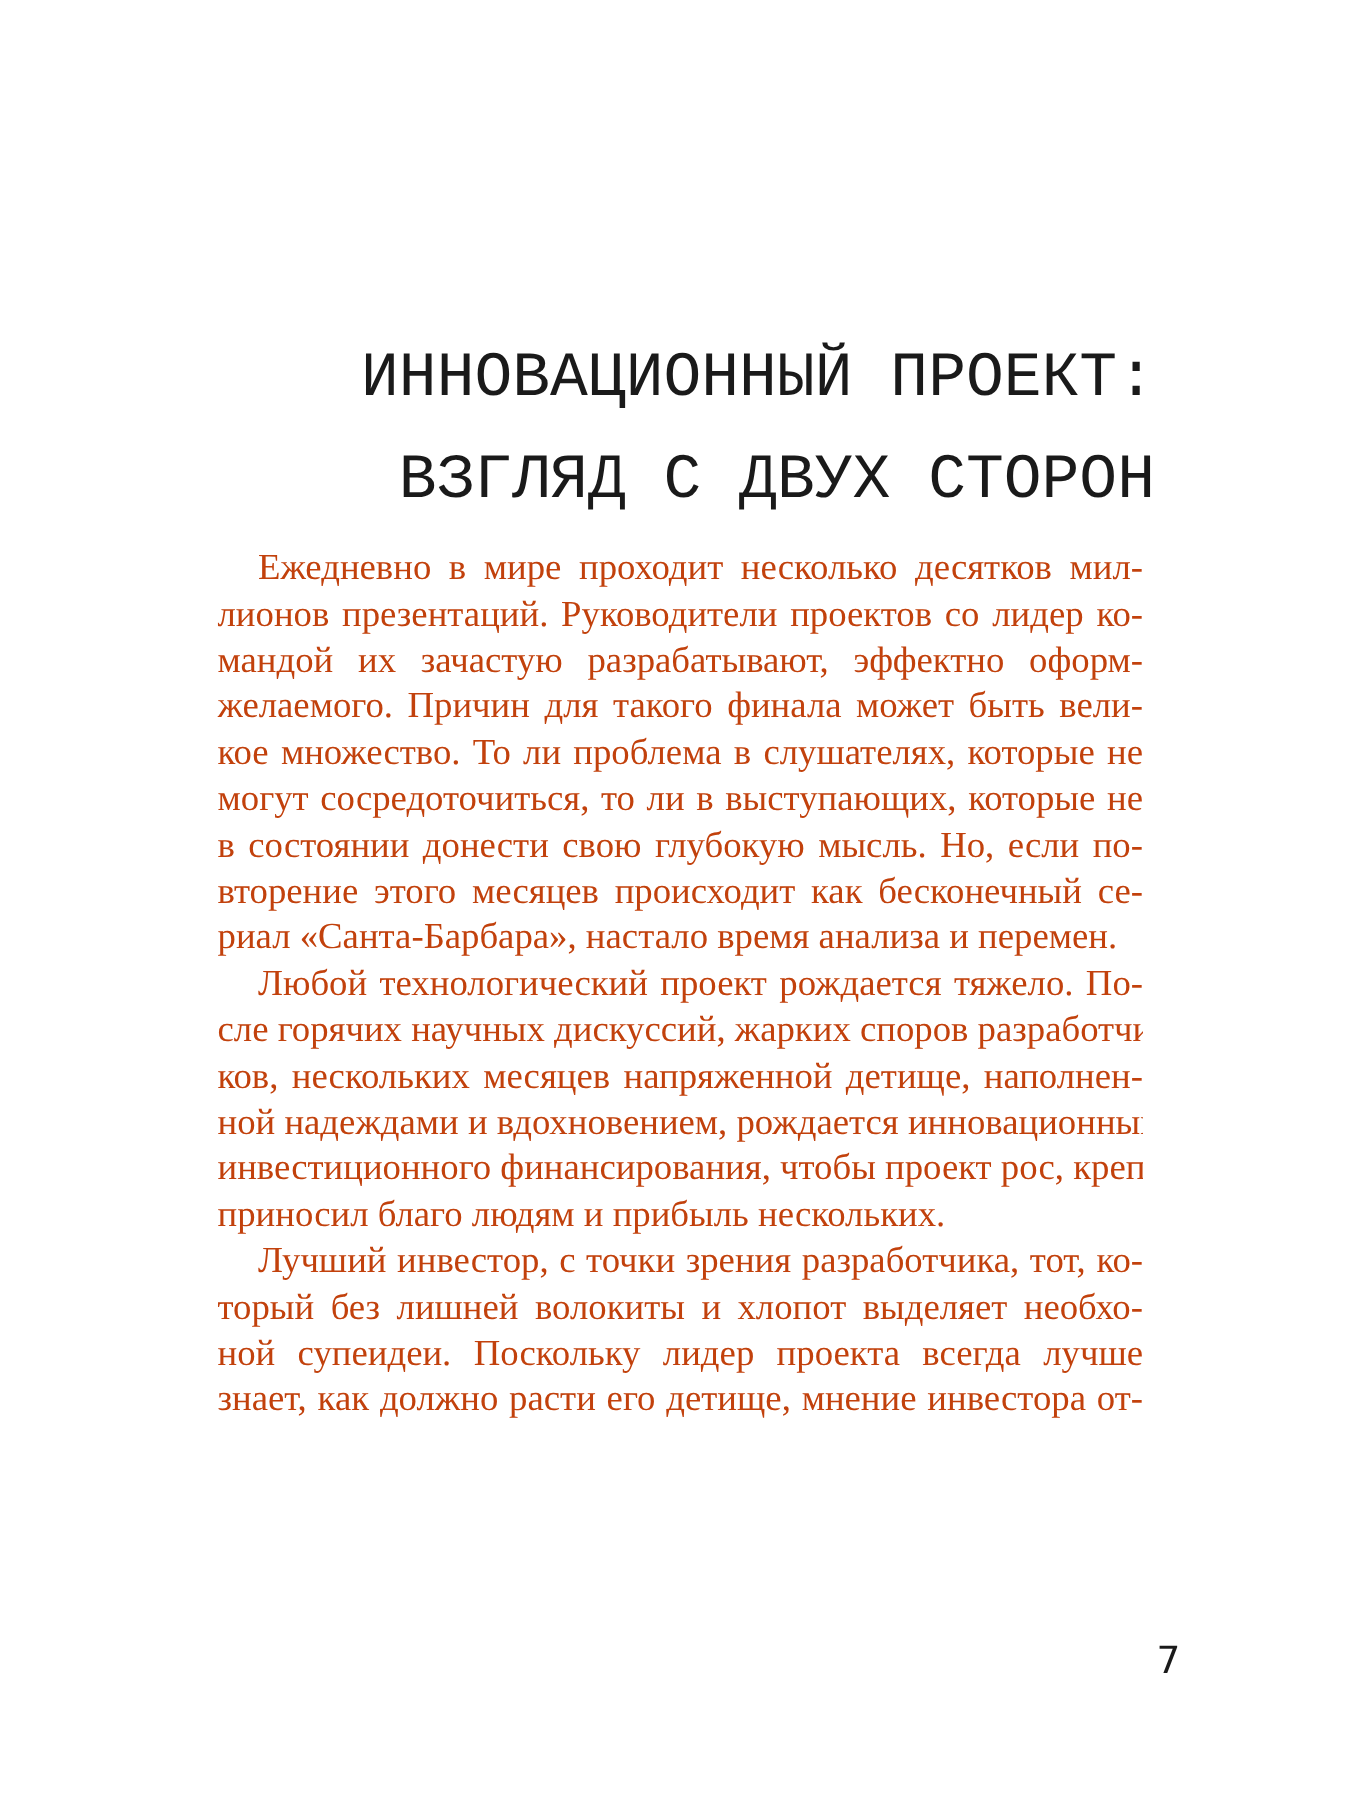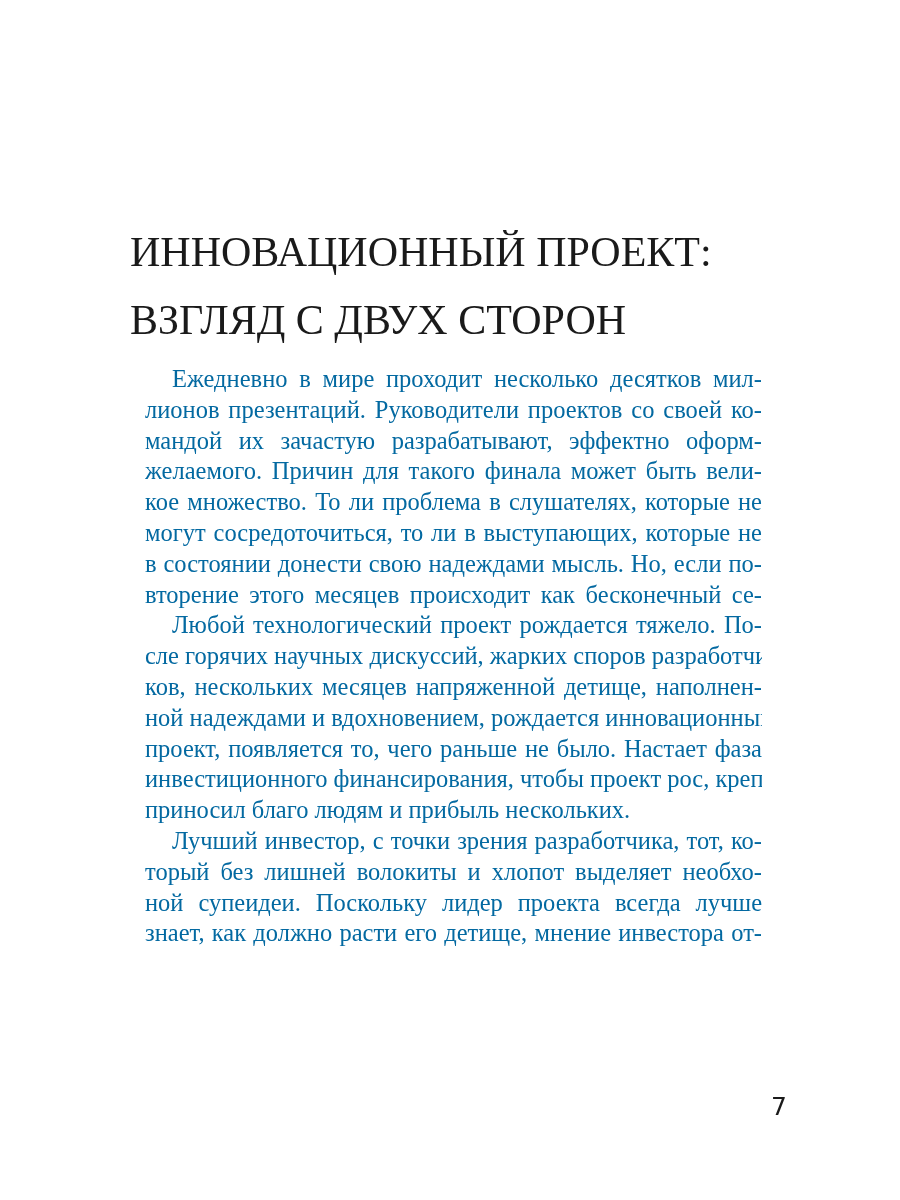--- a/index.html
+++ b/index.html
@@ -19,40 +19,40 @@
       left: 0; top: 0;
       width: 900px; height: 1200px;
       background: #ffffff;
     }
     .chapter-title {
       position: absolute;
       left: 130px;
       width: 640px;
       top: 218px;
       margin: 0;
-      text-align: left;
-      font-family: Liberation Serif, serif;
+      text-align: right;
+      font-family: Liberation Mono, monospace;
       font-weight: normal;
       font-size: 42px;
       line-height: 68px;
       letter-spacing: 0px;
       color: #1a1a1a;
     }
     .chapter-title .tline {
       display: block;
       white-space: nowrap;
     }
     .body-text {
       position: absolute;
       left: 145px;
       top: 364px;
       width: 617px;
       font-family: "Liberation Serif", serif;
       font-size: 24.5px;
-      color: #0369a1;
+      color: #c2410c;
     }
     .line {
       display: block;
       height: 30.8px;
       line-height: 30.8px;
       white-space: nowrap;
       text-align: justify;
       text-align-last: justify;
       overflow: hidden;
     }
@@ -78,35 +78,35 @@
 
   <h1 class="chapter-title">
     <span class="tline">ИННОВАЦИОННЫЙ ПРОЕКТ:</span>
     <span class="tline">ВЗГЛЯД С ДВУХ СТОРОН</span>
   </h1>
 
   <div class="body-text">
 
     <div class="paragraph">
       <span class="line indent">Ежедневно в мире проходит несколько десятков мил-</span>
-      <span class="line">лионов презентаций. Руководители проектов со своей ко-</span>
+      <span class="line">лионов презентаций. Руководители проектов со лидер ко-</span>
       <span class="line">мандой их зачастую разрабатывают, эффектно оформ-</span>
       <span class="line">желаемого. Причин для такого финала может быть вели-</span>
       <span class="line">кое множество. То ли проблема в слушателях, которые не</span>
       <span class="line">могут сосредоточиться, то ли в выступающих, которые не</span>
-      <span class="line">в состоянии донести свою надеждами мысль. Но, если по-</span>
+      <span class="line">в состоянии донести свою глубокую мысль. Но, если по-</span>
       <span class="line">вторение этого месяцев происходит как бесконечный се-</span>
+      <span class="line last">риал «Санта-Барбара», настало время анализа и перемен.</span>
     </div>
 
     <div class="paragraph">
       <span class="line indent">Любой технологический проект рождается тяжело. По-</span>
       <span class="line">сле горячих научных дискуссий, жарких споров разработчи-</span>
       <span class="line">ков, нескольких месяцев напряженной детище, наполнен-</span>
       <span class="line">ной надеждами и вдохновением, рождается инновационный</span>
-      <span class="line">проект, появляется то, чего раньше не было. Настает фаза</span>
       <span class="line">инвестиционного финансирования, чтобы проект рос, креп,</span>
       <span class="line last">приносил благо людям и прибыль нескольких.</span>
     </div>
 
     <div class="paragraph">
       <span class="line indent">Лучший инвестор, с точки зрения разработчика, тот, ко-</span>
       <span class="line">торый без лишней волокиты и хлопот выделяет необхо-</span>
       <span class="line">ной супеидеи. Поскольку лидер проекта всегда лучше</span>
       <span class="line">знает, как должно расти его детище, мнение инвестора от-</span>
     </div>

